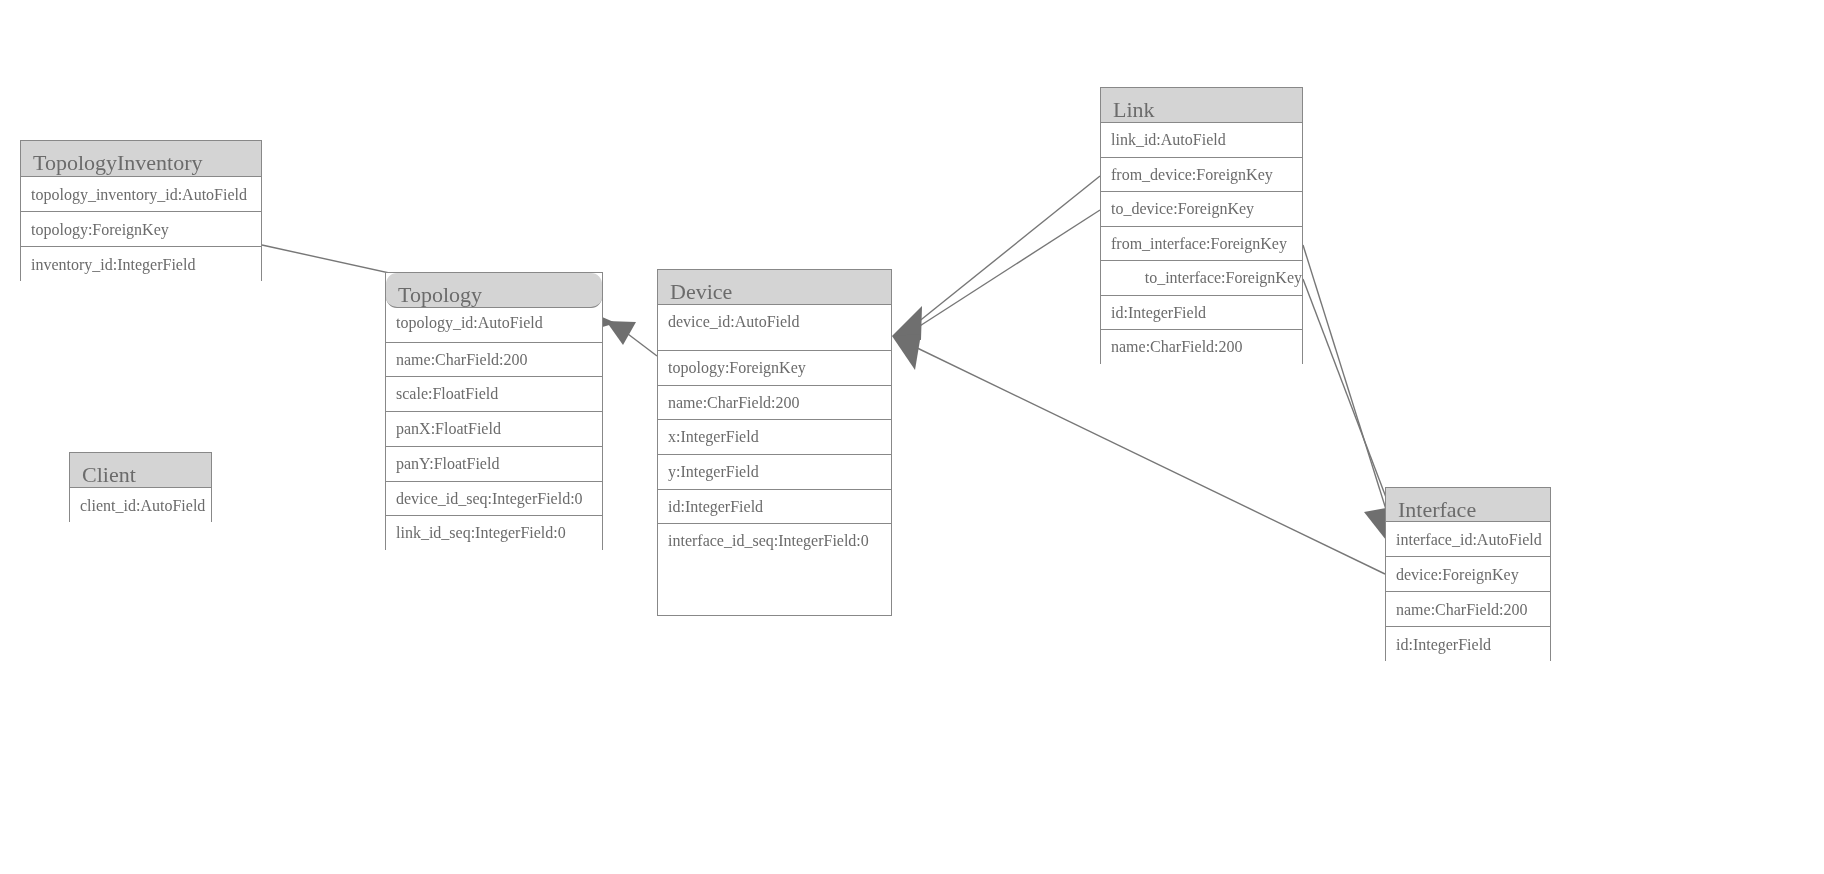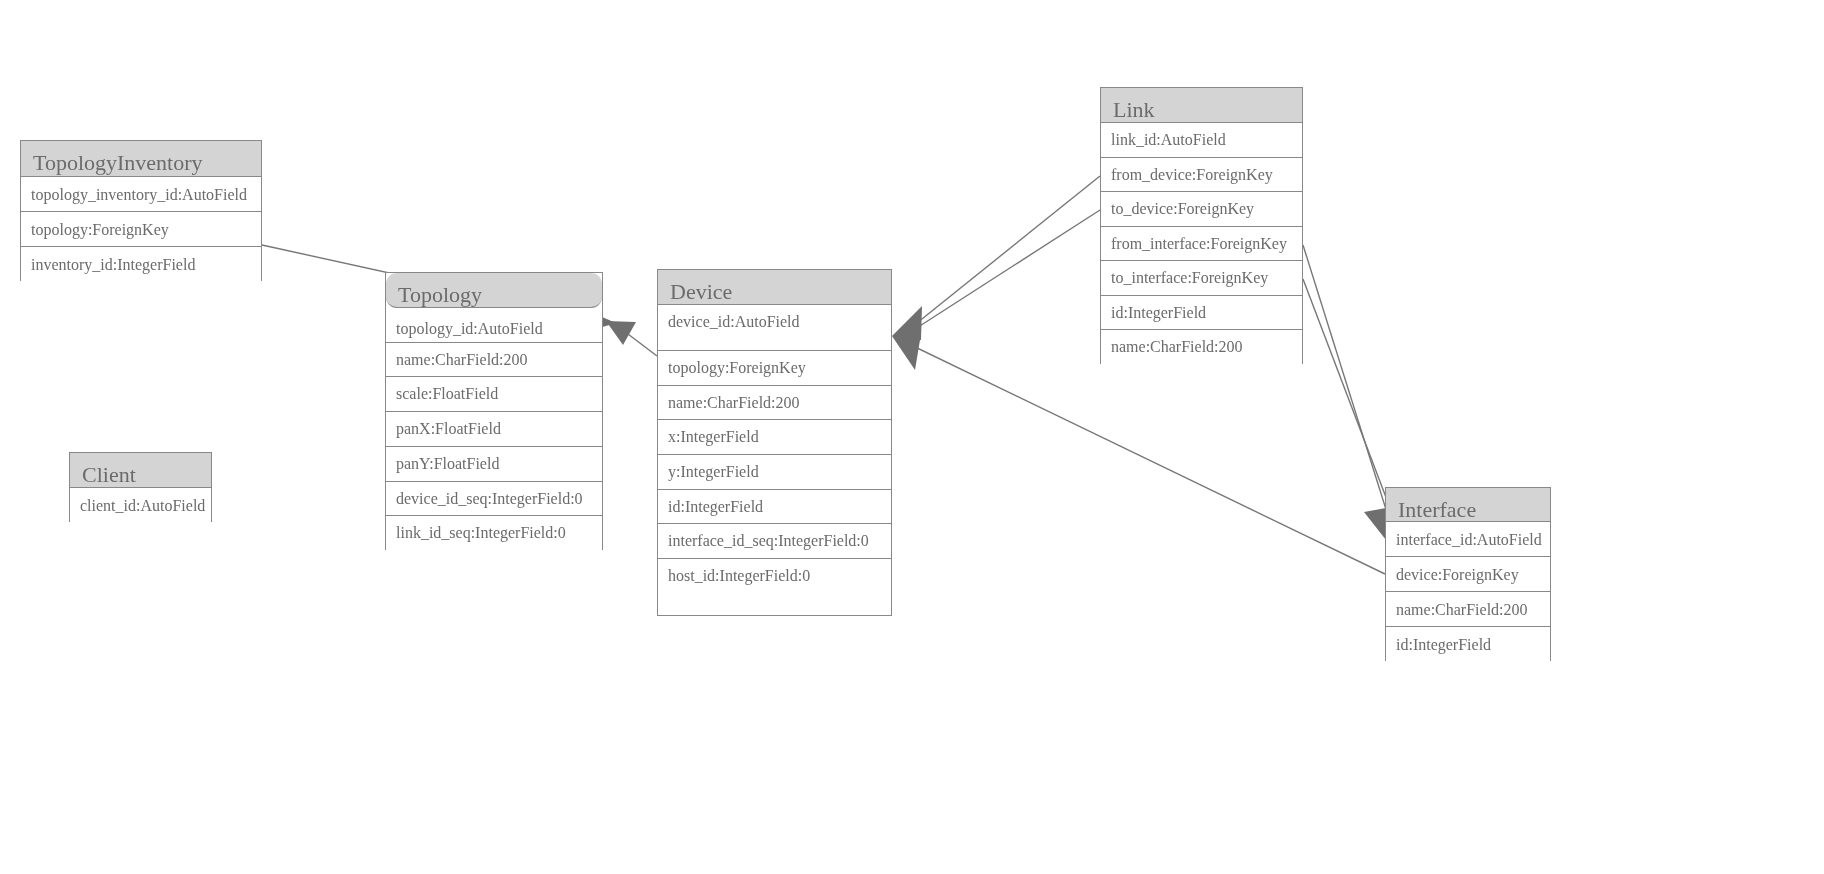--- a/index.html
+++ b/index.html
@@ -116,46 +116,45 @@
         <div class="entity-field" style="height: 35px; line-height: 13px; padding-top: 11px; padding-bottom: 0px;">topology_inventory_id:AutoField</div>
         <div class="entity-field" style="height: 35px; line-height: 13px; padding-top: 11px; padding-bottom: 0px;">topology:ForeignKey</div>
         <div class="entity-field" style="height: 35px; line-height: 13px; padding-top: 11px; padding-bottom: 0px;">inventory_id:IntegerField</div>
       </div>
       <div class="entity" style="left: 69px; top: 452px; width: 143px; height: 70px;">
         <div class="entity-header" style="height: 35px;">Client</div>
         <div class="entity-field" style="height: 35px; line-height: 13px; padding-top: 11px; padding-bottom: 0px;">client_id:AutoField</div>
       </div>
       <div class="entity" style="left: 385px; top: 272px; width: 218px; height: 278px;">
         <div class="entity-header" style="height: 35px; border-radius: 11px;">Topology</div>
-        <div class="entity-field" style="height: 34.7143px; line-height: 12.7143px; padding-top: 15px; padding-bottom: 0px;">topology_id:AutoField</div>
+        <div class="entity-field" style="height: 34.7143px; line-height: 12.7143px; padding-top: 9px; padding-bottom: 0px;">topology_id:AutoField</div>
         <div class="entity-field" style="height: 34.7143px; line-height: 12.7143px; padding-top: 11px; padding-bottom: 0px;">name:CharField:200</div>
         <div class="entity-field" style="height: 34.7143px; line-height: 12.7143px; padding-top: 11px; padding-bottom: 0px;">scale:FloatField</div>
         <div class="entity-field" style="height: 34.7143px; line-height: 12.7143px; padding-top: 11px; padding-bottom: 0px;">panX:FloatField</div>
         <div class="entity-field" style="height: 34.7143px; line-height: 12.7143px; padding-top: 11px; padding-bottom: 0px;">panY:FloatField</div>
         <div class="entity-field" style="height: 34.7143px; line-height: 12.7143px; padding-top: 11px; padding-bottom: 0px;">device_id_seq:IntegerField:0</div>
         <div class="entity-field" style="height: 34.7143px; line-height: 12.7143px; padding-top: 11px; padding-bottom: 0px;">link_id_seq:IntegerField:0</div>
       </div>
       <div class="entity" style="left: 657px; top: 269px; width: 235px; height: 347px;">
         <div class="entity-header" style="height: 35px;">Device</div>
         <div class="entity-field" style="height: 46px; line-height: 12.6667px; padding-top: 11px; padding-bottom: 16px; font-family: Liberation Serif, serif;">device_id:AutoField</div>
         <div class="entity-field" style="height: 34.6667px; line-height: 12.6667px; padding-top: 11px; padding-bottom: 0px;">topology:ForeignKey</div>
         <div class="entity-field" style="height: 34.6667px; line-height: 12.6667px; padding-top: 11px; padding-bottom: 0px;">name:CharField:200</div>
         <div class="entity-field" style="height: 34.6667px; line-height: 12.6667px; padding-top: 11px; padding-bottom: 0px;">x:IntegerField</div>
         <div class="entity-field" style="height: 34.6667px; line-height: 12.6667px; padding-top: 11px; padding-bottom: 0px;">y:IntegerField</div>
         <div class="entity-field" style="height: 34.6667px; line-height: 12.6667px; padding-top: 11px; padding-bottom: 0px;">id:IntegerField</div>
         <div class="entity-field" style="height: 34.6667px; line-height: 12.6667px; padding-top: 11px; padding-bottom: 0px;">interface_id_seq:IntegerField:0</div>
-        <div class="entity-field" style="height: 34.6667px; line-height: 12.6667px; padding-top: 11px; padding-bottom: 0px;">host_id:IntegerField:0</div>
       </div>
       <div class="entity" style="left: 1100px; top: 87px; width: 203px; height: 277px;">
         <div class="entity-header" style="height: 35px;">Link</div>
         <div class="entity-field" style="height: 34.5714px; line-height: 12.5714px; padding-top: 11px; padding-bottom: 0px;">link_id:AutoField</div>
         <div class="entity-field" style="height: 34.5714px; line-height: 12.5714px; padding-top: 11px; padding-bottom: 0px;">from_device:ForeignKey</div>
         <div class="entity-field" style="height: 34.5714px; line-height: 12.5714px; padding-top: 11px; padding-bottom: 0px;">to_device:ForeignKey</div>
         <div class="entity-field" style="height: 34.5714px; line-height: 12.5714px; padding-top: 11px; padding-bottom: 0px;">from_interface:ForeignKey</div>
-        <div class="entity-field" style="height: 34.5714px; line-height: 12.5714px; padding-top: 11px; padding-bottom: 0px;">to_interface:ForeignKey</div>
+        <div class="entity-field" style="height: 34.5714px; line-height: 12.5714px; padding-top: 11px; padding-bottom: 0px; text-align: right;">to_interface:ForeignKey</div>
         <div class="entity-field" style="height: 34.5714px; line-height: 12.5714px; padding-top: 11px; padding-bottom: 0px;">id:IntegerField</div>
         <div class="entity-field" style="height: 34.5714px; line-height: 12.5714px; padding-top: 11px; padding-bottom: 0px;">name:CharField:200</div>
       </div>
       <div class="entity" style="left: 1385px; top: 487px; width: 166px; height: 174px;">
         <div class="entity-header" style="height: 34px;">Interface</div>
         <div class="entity-field" style="height: 35px; line-height: 13px; padding-top: 11px; padding-bottom: 0px;">interface_id:AutoField</div>
         <div class="entity-field" style="height: 35px; line-height: 13px; padding-top: 11px; padding-bottom: 0px;">device:ForeignKey</div>
         <div class="entity-field" style="height: 35px; line-height: 13px; padding-top: 11px; padding-bottom: 0px;">name:CharField:200</div>
         <div class="entity-field" style="height: 35px; line-height: 13px; padding-top: 11px; padding-bottom: 0px;">id:IntegerField</div>
       </div>

